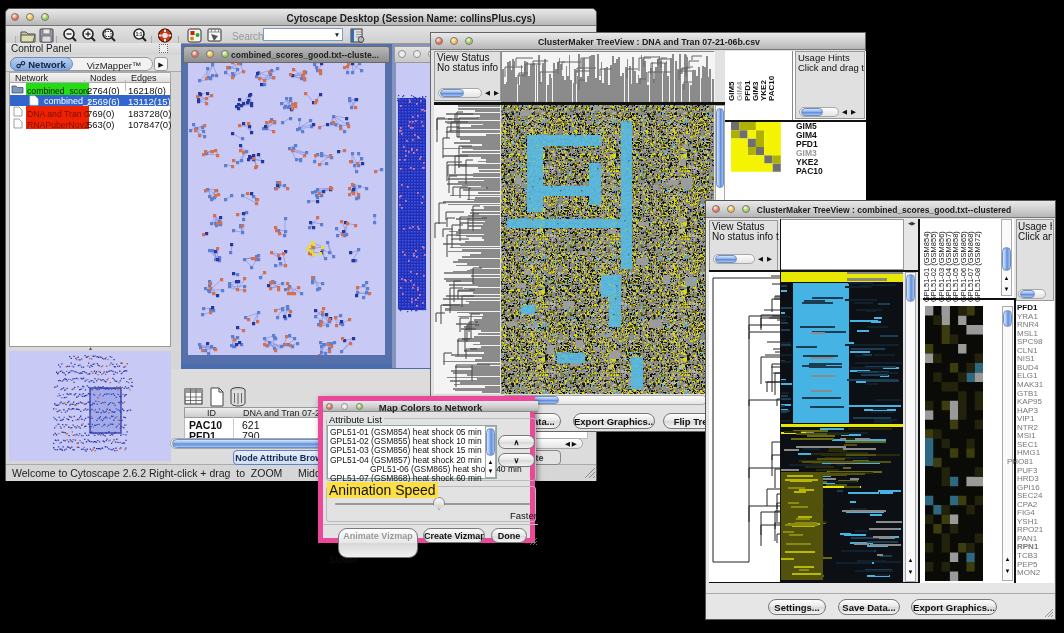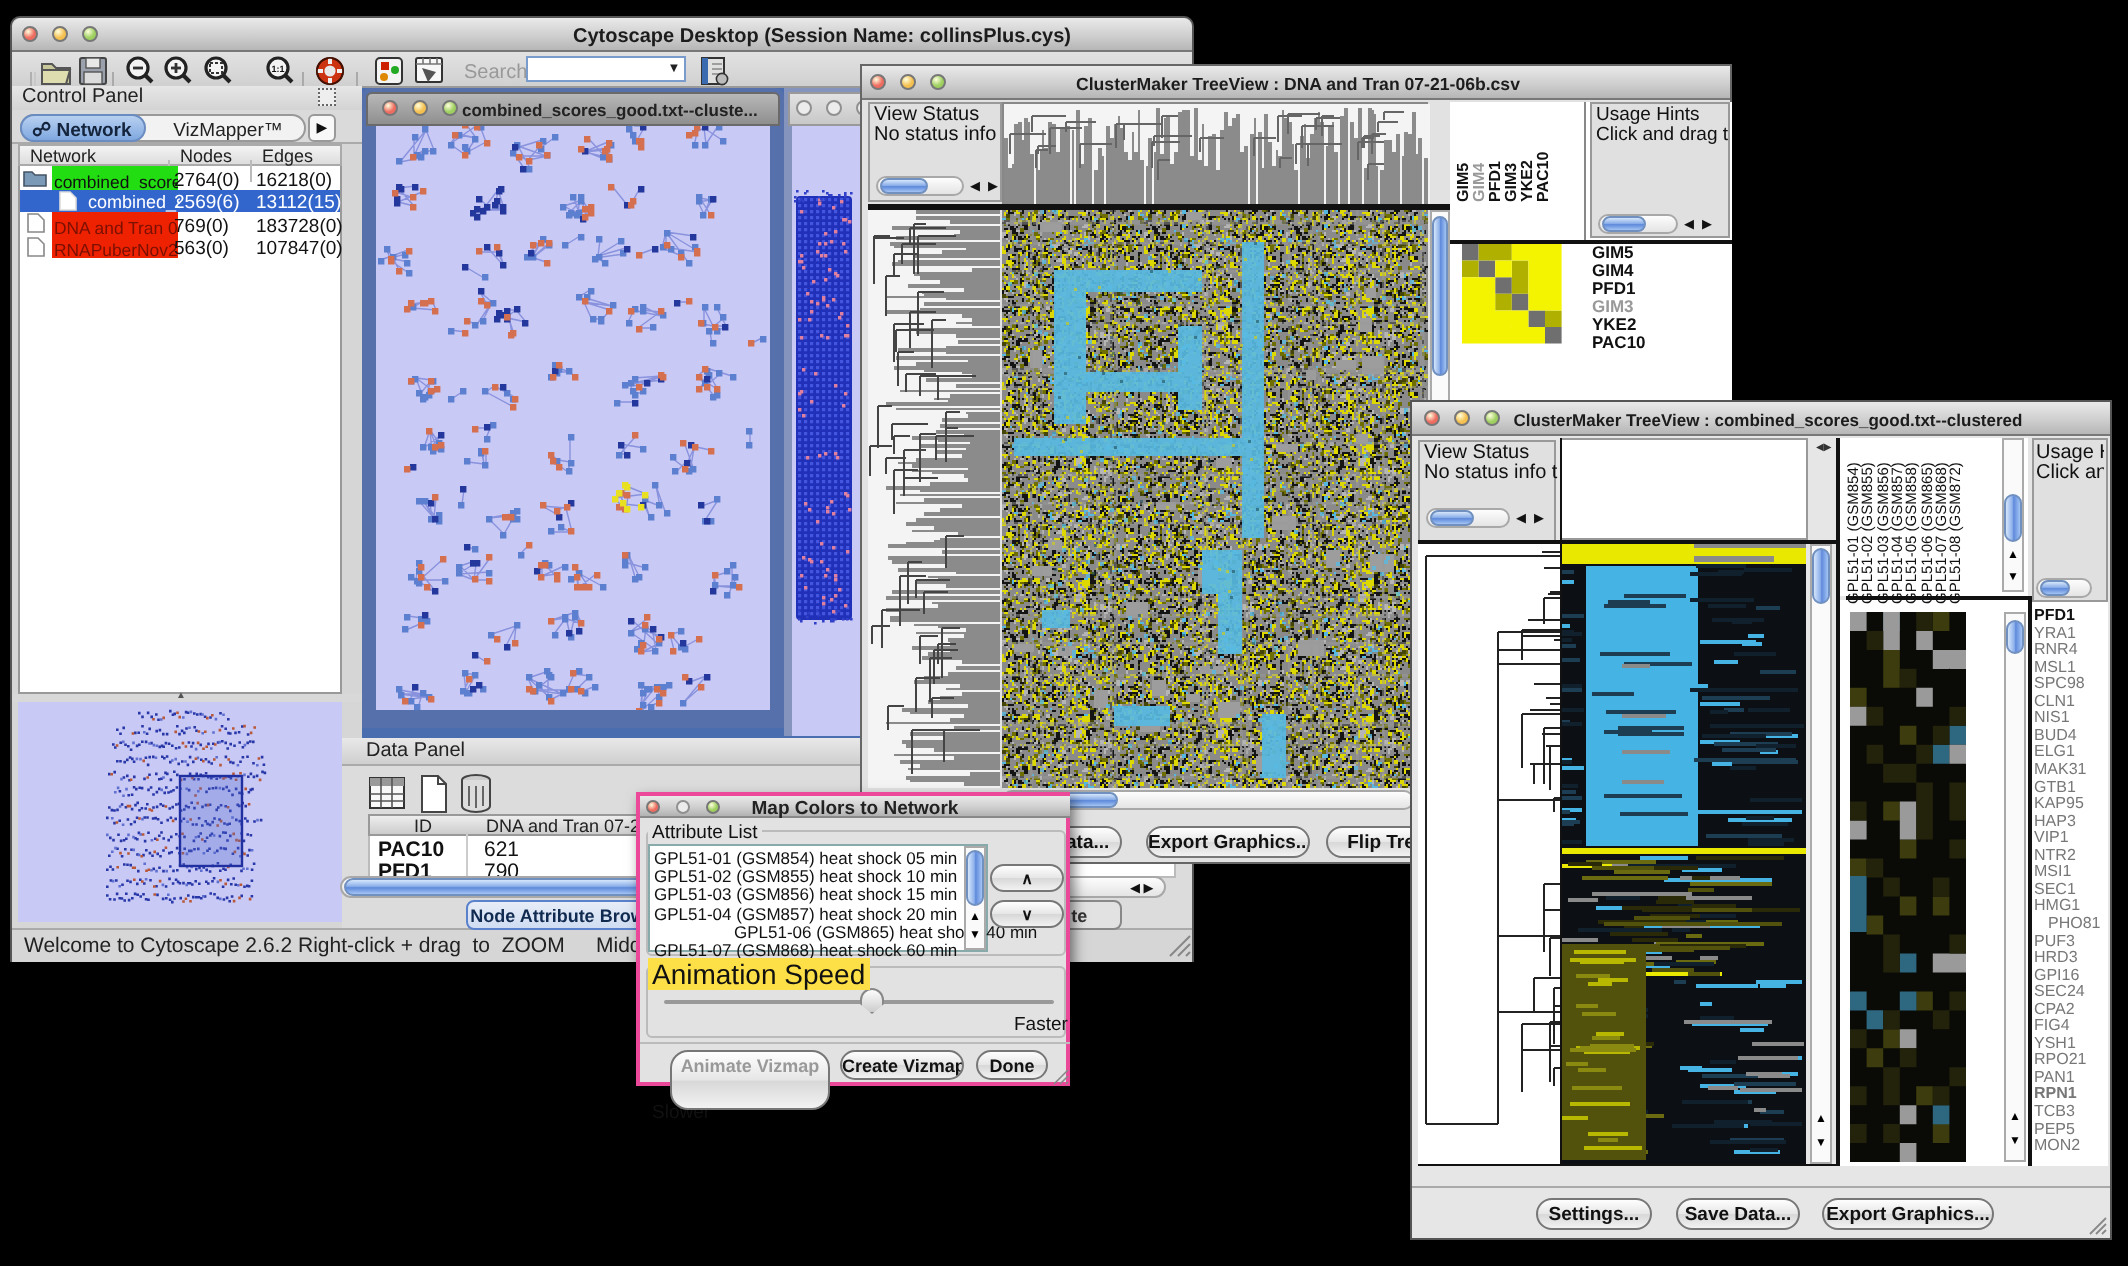--- a/index.html
+++ b/index.html
@@ -166,21 +166,20 @@
       <div class="abs" style="left:0;top:455px;width:590px;height:17px;border-top:1px solid #aaa;background:#d6d6d6;"></div>
       <div class="abs" style="left:6px;top:458px;font-size:10.5px;color:#222;">Welcome to Cytoscape 2.6.2</div>
       <div class="abs" style="left:143px;top:458px;font-size:10.5px;color:#222;">Right-click + drag&nbsp; to&nbsp; ZOOM</div>
       <div class="abs" style="left:292px;top:458px;font-size:10.5px;color:#222;">Middle-</div>
       <div class="abs" style="left:578px;top:458px;width:12px;height:12px;">
         <svg style="position:absolute;left:0px;top:0px;" width="12" height="12" viewBox="0 0 12 12">
           <path d="M11 1L1 11M11 5L5 11M11 9L9 11" stroke="#888" stroke-width="1"></path>
         </svg>
       </div>
       <div class="abs" style="left:165px;top:360px;width:425px;height:95px;background:#dcdcdc;"></div>
-      <div class="abs" style="left:165px;top:360px;width:425px;height:14px;background:linear-gradient(#e8e8e8,#cfcfcf);border-bottom:1px solid #aaa;font-size:10px;color:#222;padding:1px 0 0 12px;">Data Panel</div>
       <div class="abs" style="left:178px;top:378px;width:20px;height:20px;">
         <svg style="position:absolute;left:0px;top:0px;" width="20" height="20" viewBox="0 0 20 20">
           <rect x="1" y="2" width="17" height="15" fill="#f8f8f8" stroke="#333"></rect>
           <rect x="1" y="2" width="17" height="4" fill="#999"></rect>
           <path d="M1 10h17M1 13.5h17M6.5 2v15M12 2v15" stroke="#555" stroke-width="0.8"></path>
         </svg>
       </div>
       <div class="abs" style="left:203px;top:378px;width:16px;height:20px;">
         <svg style="position:absolute;left:0px;top:0px;" width="16" height="20" viewBox="0 0 16 20">
           <path d="M2 1h8l4 4v14H2z" fill="#fff" stroke="#444"></path>
@@ -331,21 +330,21 @@
       <div class="abs" style="left:365px;top:97px;font-size:8.5px;font-weight:bold;color:#111;">GIM4</div>
       <div class="abs" style="left:365px;top:106px;font-size:8.5px;font-weight:bold;color:#111;">PFD1</div>
       <div class="abs" style="left:365px;top:115px;font-size:8.5px;font-weight:bold;color:#999;">GIM3</div>
       <div class="abs" style="left:365px;top:124px;font-size:8.5px;font-weight:bold;color:#111;">YKE2</div>
       <div class="abs" style="left:365px;top:133px;font-size:8.5px;font-weight:bold;color:#111;">PAC10</div>
       <div class="stadium" style="left:18px;top:380px;width:58px;height:16px;padding-top:2px;font-size:9.5px;">Settings...</div>
       <div class="stadium" style="left:64px;top:380px;width:66px;height:16px;padding-top:2px;font-size:9.5px;">Save Data...</div>
       <div class="stadium" style="left:142px;top:380px;width:82px;height:16px;padding-top:2px;font-size:9.5px;">Export Graphics...</div>
       <div class="stadium" style="left:232px;top:380px;width:92px;height:16px;padding-top:2px;font-size:9.5px;">Flip Tree Nodes</div>
     </div>
-    <div class="abs" style="left:318px;top:396px;width:217px;height:147px;background:#e2e2e2;border:2px solid #ec4899;box-shadow:2px 3px 6px rgba(0,0,0,0.5);">
+    <div class="abs" style="left:318px;top:396px;width:217px;height:147px;background:#e2e2e2;border:5px solid #ec4899;box-shadow:2px 3px 6px rgba(0,0,0,0.5);">
       <div class="abs" style="left:0;top:0;width:215px;height:11px;background:linear-gradient(#e9e9e9,#cfcfcf 55%,#b2b2b2);border-bottom:1px solid #888;"></div>
       <div style="position:absolute;left:3px;top:2px;width:7px;height:7px;border-radius:50%;background:radial-gradient(circle at 35% 30%, #ffd 0%, #ee6c60 55%);border:1px solid #777;box-sizing:border-box;"></div>
       <div style="position:absolute;left:18px;top:2px;width:7px;height:7px;border-radius:50%;background:#ececec;border:1px solid #909090;box-sizing:border-box;"></div>
       <div style="position:absolute;left:33px;top:2px;width:7px;height:7px;border-radius:50%;background:radial-gradient(circle at 35% 30%, #ffd 0%, #9ed060 55%);border:1px solid #777;box-sizing:border-box;"></div>
       <div class="abs" style="left:40px;top:1px;width:135px;font-size:9.5px;font-weight:bold;color:#222;text-align:center;">Map Colors to Network</div>
       <div class="abs" style="left:4px;top:13px;font-size:9.5px;color:#111;background:#e2e2e2;z-index:3;padding:0 2px;">Attribute List</div>
       <div class="abs" style="left:3px;top:17px;width:210px;height:63px;border:1px solid #bbb;border-radius:3px;"></div>
       <div class="abs" style="left:4px;top:24px;width:170px;height:54px;background:#fff;border:1px solid #8aa;"></div>
       <div class="abs" style="left:7px;top:26px;font-size:8.5px;color:#111;white-space:nowrap;">GPL51-01 (GSM854) heat shock 05 min</div>
       <div class="abs" style="left:7px;top:35px;font-size:8.5px;color:#111;white-space:nowrap;">GPL51-02 (GSM855) heat shock 10 min</div>
@@ -470,21 +469,21 @@
       <div class="abs" style="left:311px;top:170.4px;font-size:8px;color:#777;font-weight:normal;">ELG1</div>
       <div class="abs" style="left:311px;top:178.9px;font-size:8px;color:#777;font-weight:normal;">MAK31</div>
       <div class="abs" style="left:311px;top:187.5px;font-size:8px;color:#777;font-weight:normal;">GTB1</div>
       <div class="abs" style="left:311px;top:196.1px;font-size:8px;color:#777;font-weight:normal;">KAP95</div>
       <div class="abs" style="left:311px;top:204.6px;font-size:8px;color:#777;font-weight:normal;">HAP3</div>
       <div class="abs" style="left:311px;top:213.2px;font-size:8px;color:#777;font-weight:normal;">VIP1</div>
       <div class="abs" style="left:311px;top:221.7px;font-size:8px;color:#777;font-weight:normal;">NTR2</div>
       <div class="abs" style="left:311px;top:230.2px;font-size:8px;color:#777;font-weight:normal;">MSI1</div>
       <div class="abs" style="left:311px;top:238.8px;font-size:8px;color:#777;font-weight:normal;">SEC1</div>
       <div class="abs" style="left:311px;top:247.4px;font-size:8px;color:#777;font-weight:normal;">HMG1</div>
-      <div class="abs" style="left:318px;top:255.9px;font-size:8px;color:#777;font-weight:normal;">PHO81</div>
+      <div class="abs" style="left:301px;top:255.9px;font-size:8px;color:#777;font-weight:normal;">PHO81</div>
       <div class="abs" style="left:311px;top:264.5px;font-size:8px;color:#777;font-weight:normal;">PUF3</div>
       <div class="abs" style="left:311px;top:273.0px;font-size:8px;color:#777;font-weight:normal;">HRD3</div>
       <div class="abs" style="left:311px;top:281.6px;font-size:8px;color:#777;font-weight:normal;">GPI16</div>
       <div class="abs" style="left:311px;top:290.1px;font-size:8px;color:#777;font-weight:normal;">SEC24</div>
       <div class="abs" style="left:311px;top:298.6px;font-size:8px;color:#777;font-weight:normal;">CPA2</div>
       <div class="abs" style="left:311px;top:307.2px;font-size:8px;color:#777;font-weight:normal;">FIG4</div>
       <div class="abs" style="left:311px;top:315.8px;font-size:8px;color:#777;font-weight:normal;">YSH1</div>
       <div class="abs" style="left:311px;top:324.3px;font-size:8px;color:#777;font-weight:normal;">RPO21</div>
       <div class="abs" style="left:311px;top:332.9px;font-size:8px;color:#777;font-weight:normal;">PAN1</div>
       <div class="abs" style="left:311px;top:341.4px;font-size:8px;color:#777;font-weight:bold;">RPN1</div>

